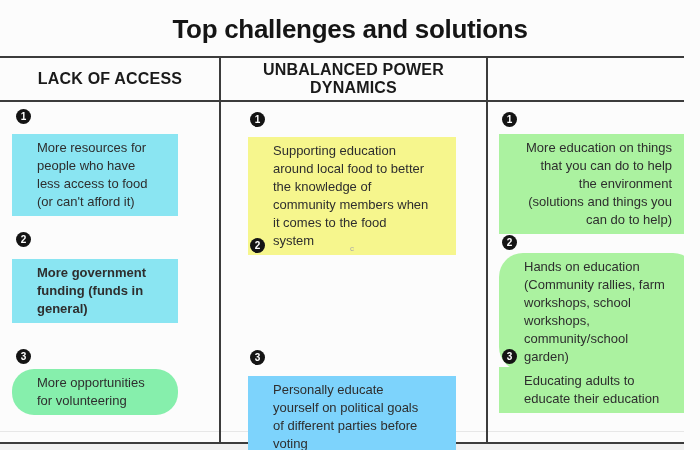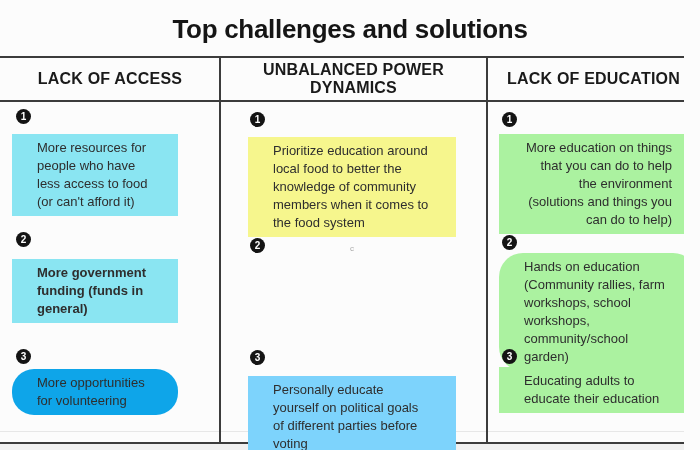--- a/index.html
+++ b/index.html
@@ -74,39 +74,38 @@
   <div class="column" style="left:0; width:220px;">
     <div class="col-header">LACK OF ACCESS</div>
 
     <div class="badge" style="left:16px; top:109px;">1</div>
     <div class="sticky" style="left: 12px; top: 134px; width: 166px; background-color: rgb(138, 229, 242);">More resources for people who have less access to food (or can't afford it)</div>
 
     <div class="badge" style="left:16px; top:232px;">2</div>
     <div class="sticky" style="left: 12px; top: 259px; width: 166px; background-color: rgb(138, 229, 242); font-weight: bold;">More government funding (funds in general)</div>
 
     <div class="badge" style="left:16px; top:349px;">3</div>
-    <div class="sticky" style="left: 12px; top: 369px; width: 166px; background-color: #0ea5e9; border-radius: 22px;">More opportunities for volunteering</div>
+    <div class="sticky" style="left: 12px; top: 369px; width: 166px; background-color: #86efac; border-radius: 22px;">More opportunities for volunteering</div>
   </div>
 
   <div class="column" style="left:220px; width:267px;">
     <div class="col-header">UNBALANCED POWER DYNAMICS</div>
 
     <div class="badge" style="left:30px; top:112px;">1</div>
-    <div class="sticky" style="left: 28px; top: 137px; width: 208px; background-color: rgb(246, 246, 141);">Prioritize education around local food to better the knowledge of community members when it comes to the food system</div>
+    <div class="sticky" style="left: 28px; top: 137px; width: 208px; background-color: rgb(246, 246, 141);">Supporting education around local food to better the knowledge of community members when it comes to the food system</div>
 
     <div class="stray-char" style="left:130px; top:244px;">c</div>
 
     <div class="badge" style="left:30px; top:238px;">2</div>
 
     <div class="badge" style="left:30px; top:350px;">3</div>
     <div class="sticky" style="left: 28px; top: 376px; width: 208px; background-color: #7dd3fc;">Personally educate yourself on political goals of different parties before voting</div>
   </div>
 
   <div class="column" style="left:487px; width:213px;">
-    <div class="col-header">LACK OF EDUCATION</div>
 
     <div class="badge" style="left:15px; top:112px;">1</div>
     <div class="sticky" style="left: 12px; top: 134px; width: 198px; background-color: rgb(171, 242, 160); text-align: right;">More education on things that you can do to help the environment (solutions and things you can do to help)</div>
 
     <div class="badge" style="left:15px; top:235px;">2</div>
     <div class="sticky" style="left: 12px; top: 253px; width: 198px; background-color: rgb(171, 242, 160); border-radius: 24px;">Hands on education (Community rallies, farm workshops, school workshops, community/school garden)</div>
 
     <div class="badge" style="left:15px; top:349px;">3</div>
     <div class="sticky" style="left: 12px; top: 367px; width: 198px; background-color: rgb(171, 242, 160);">Educating adults to educate their education</div>
   </div>

